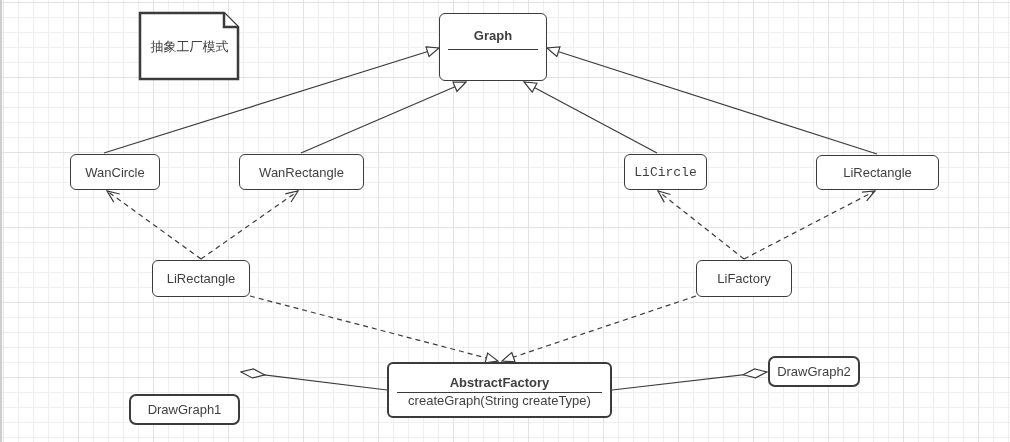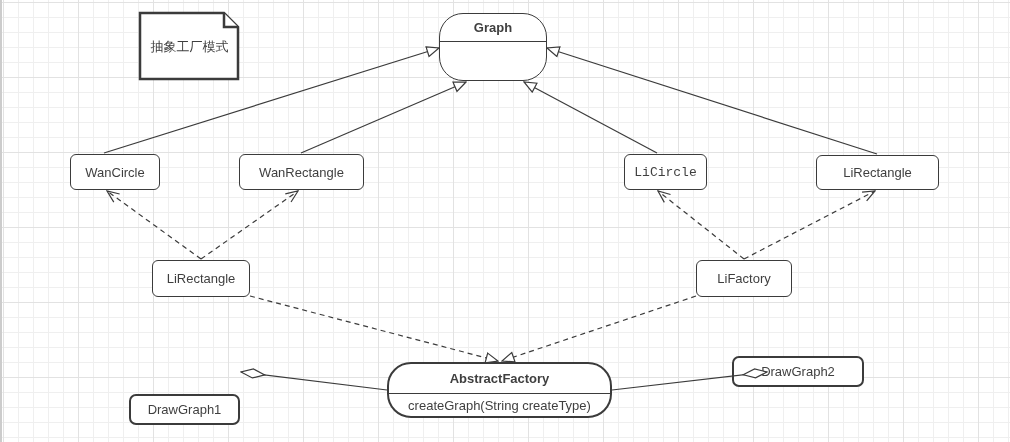--- a/index.html
+++ b/index.html
@@ -12,21 +12,21 @@
       linear-gradient(#efefef 1px, transparent 1px),
       linear-gradient(90deg,#efefef 1px, transparent 1px);
     background-size:75px 75px,75px 75px,15px 15px,15px 15px;
     background-position:3px 2px;}
   .left-strip{position:absolute;left:0;top:0;width:2px;height:442px;background:#cccccc;}
   .node{position:absolute;box-sizing:border-box;background:#ffffff;
         border:1.5px solid #3b3b3b;border-radius:6px;
         display:flex;align-items:center;justify-content:center;
         font-size:13px;color:#3f3f3f;white-space:nowrap;}
   .node.bold{border-width:2.5px;border-radius:7px;}
-  .classbox{flex-direction:column;align-items:stretch;justify-content:flex-start;padding:0;border-radius:24px;}
+  .classbox{flex-direction:column;align-items:stretch;justify-content:flex-start;padding:8px;}
   .class-title{font-weight:bold;display:flex;align-items:center;justify-content:center;
                border-bottom:1.5px solid #3b3b3b;font-size:13px;}
   .members{padding:5px 9px;text-align:left;line-height:17px;font-size:13px;}
   .method-row{display:flex;align-items:center;justify-content:center;flex:1;font-size:13px;}
   .note{position:absolute;}
   .note-text{position:absolute;left:0;top:0;width:100%;height:100%;
              display:flex;align-items:center;justify-content:center;
              font-size:13px;color:#3f3f3f;}
   svg.edges{position:absolute;left:0;top:0;}
   .edge{stroke:#3b3b3b;stroke-width:1.2;fill:none;}
@@ -71,21 +71,21 @@
 
   <div class="node bold" style="left:129px;top:356px;width:111px;height:31px;margin-top:38px;">
     <span>DrawGraph1</span>
   </div>
 
   <div class="node classbox" style="left:387px;top:362px;width:225px;height:56px;border-width:2px;">
     <div class="class-title" style="height:29px;border-bottom-width:1.5px;">AbstractFactory</div>
     <div class="method-row">createGraph(String createType)</div>
   </div>
 
-  <div class="node bold" style="left:732px;top:356px;width:132px;height:31px;">
+  <div class="node bold" style="left:768px;top:356px;width:92px;height:31px;">
     <span>DrawGraph2</span>
   </div>
 
   <svg class="edges" width="1010" height="442">
     <defs>
       <marker id="tri" viewBox="0 0 14 12" refX="13" refY="6" markerWidth="14" markerHeight="12" orient="auto-start-reverse" markerUnits="userSpaceOnUse">
         <path d="M1,1 L13,6 L1,11 Z" fill="#ffffff" stroke="#3b3b3b" stroke-width="1.2"></path>
       </marker>
       <marker id="vee" viewBox="0 0 14 12" refX="13" refY="6" markerWidth="14" markerHeight="12" orient="auto-start-reverse" markerUnits="userSpaceOnUse">
         <path d="M1,1 L13,6 L1,11" fill="none" stroke="#3b3b3b" stroke-width="1.2"></path>

